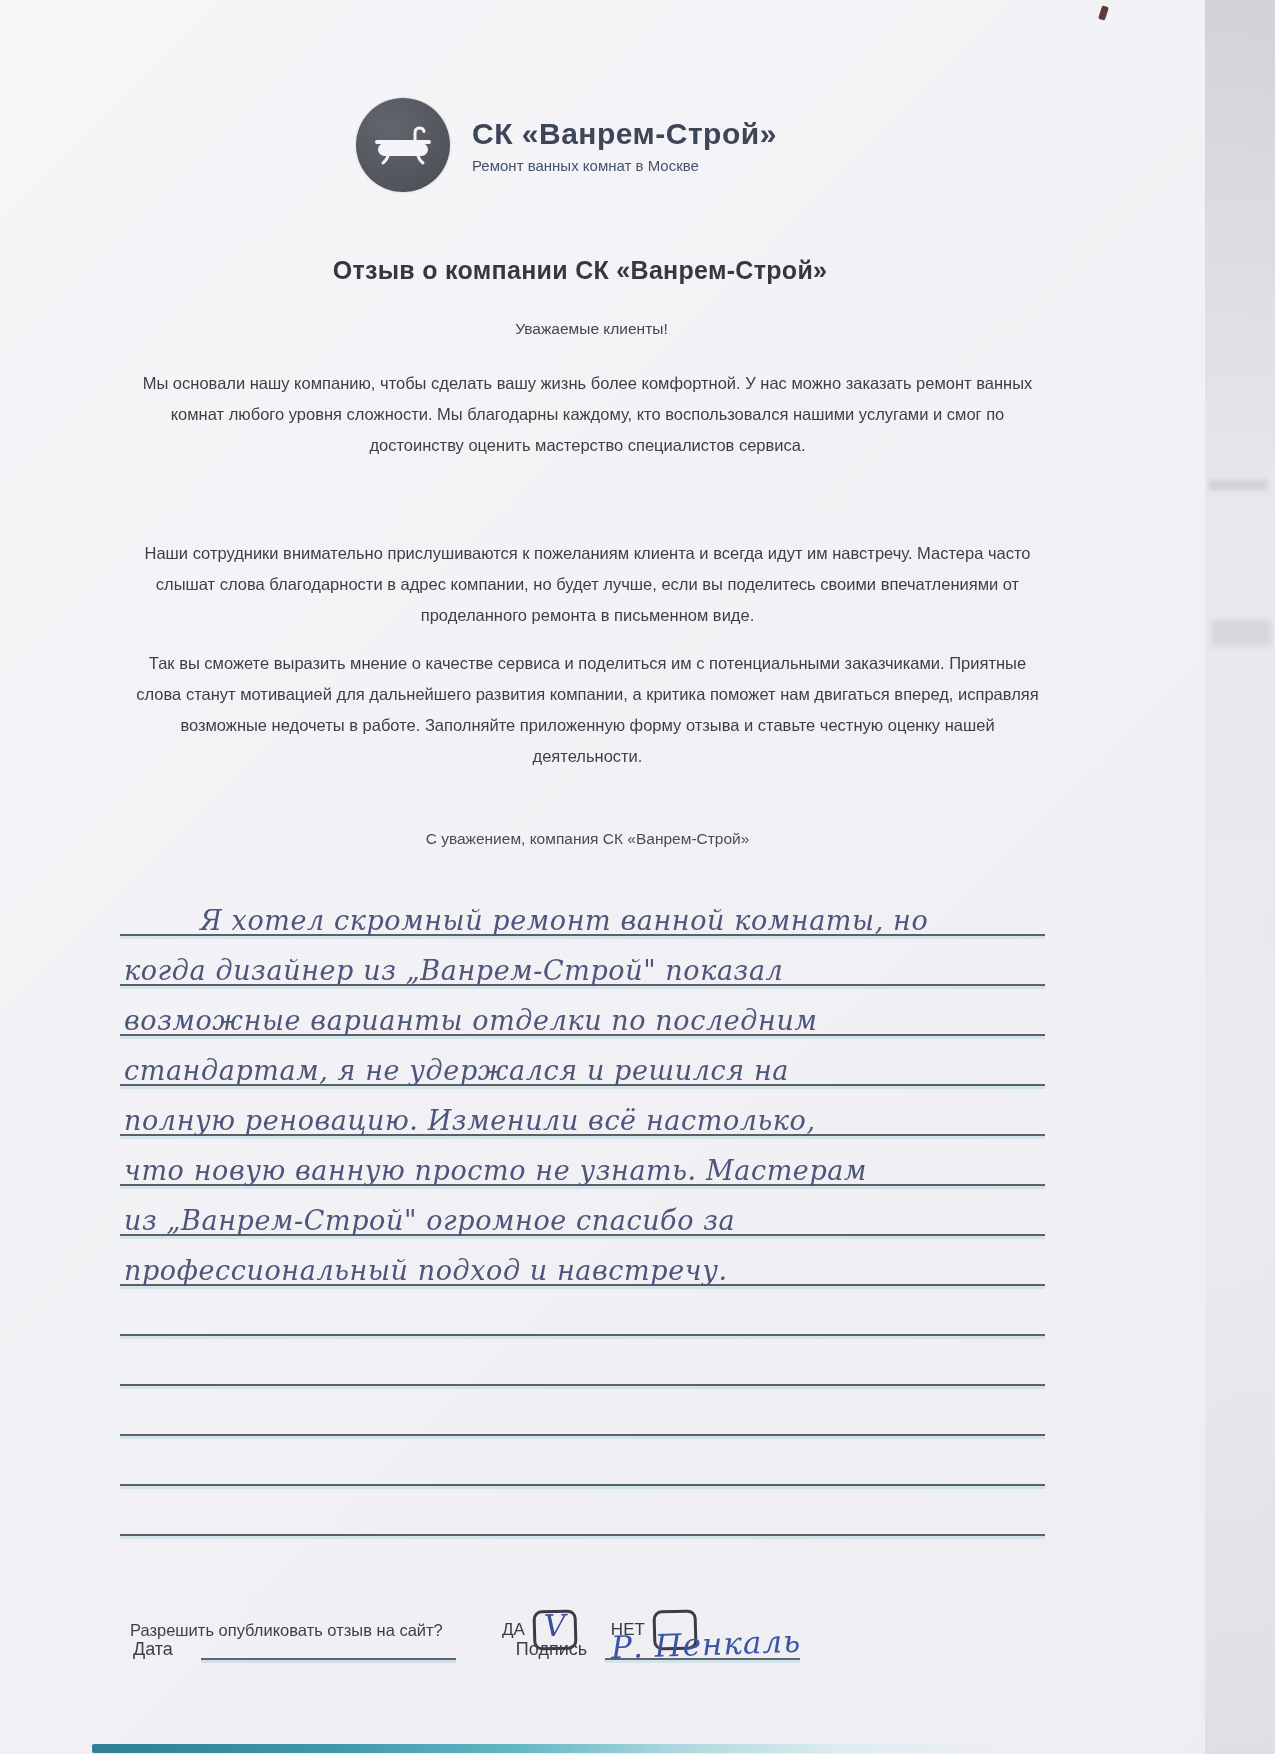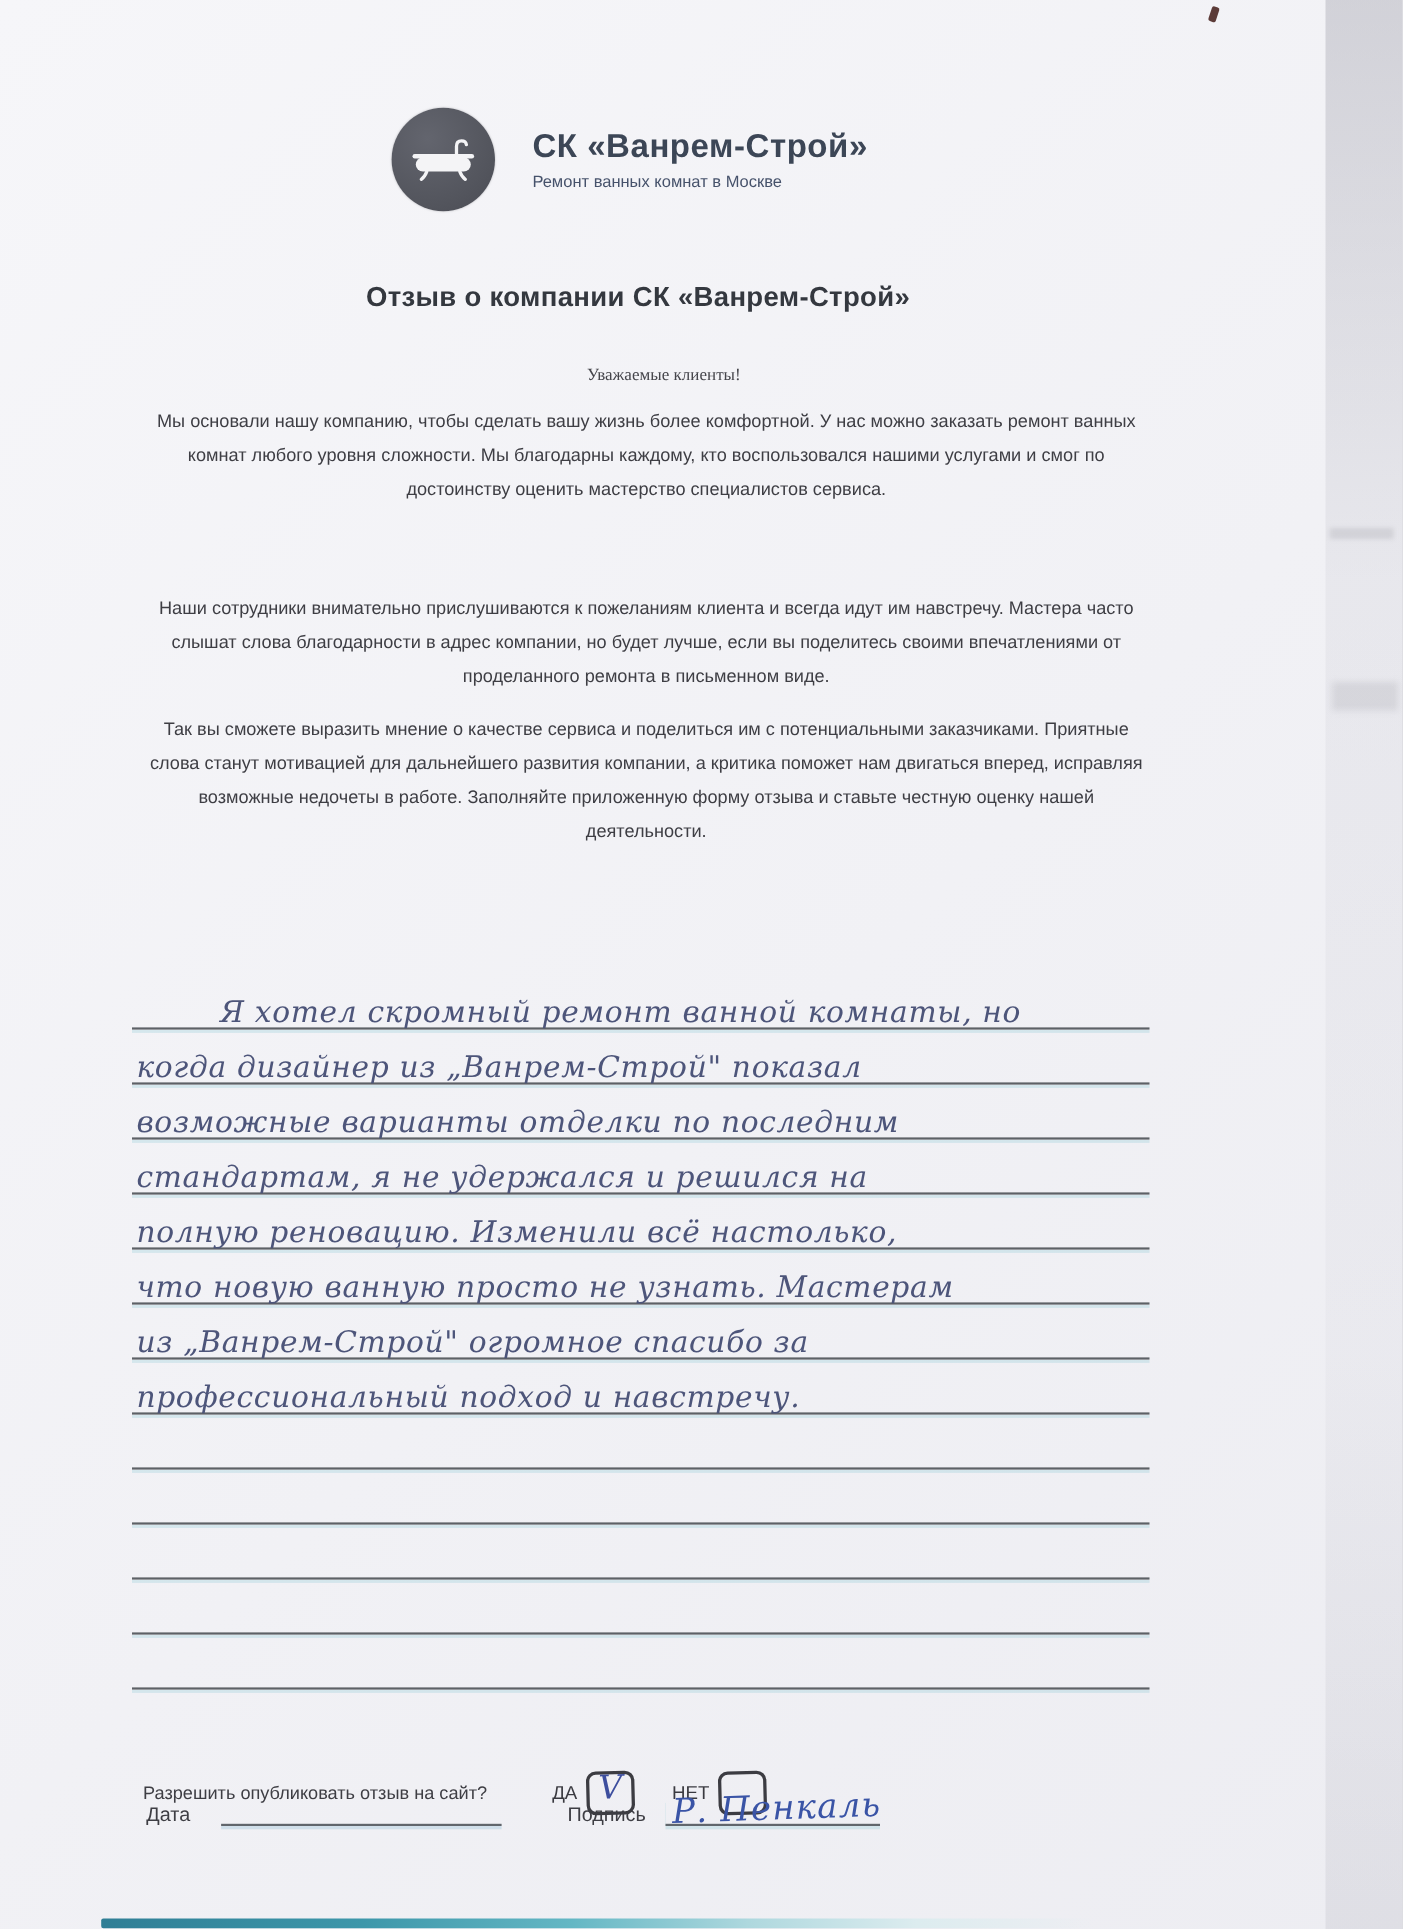--- a/index.html
+++ b/index.html
@@ -20,36 +20,36 @@
   }
   .streak1{position:absolute;right:8px;top:480px;width:58px;height:10px;background:rgba(150,150,160,.25);filter:blur(2px);}
   .streak2{position:absolute;right:4px;top:620px;width:60px;height:26px;background:rgba(150,150,160,.22);filter:blur(3px);}
   .corner-speck{position:absolute;top:6px;left:1100px;width:7px;height:14px;background:#5c3b38;transform:rotate(18deg);border-radius:2px;}
   .bottom-strip{
     position:absolute;left:92px;bottom:1px;width:950px;height:9px;
     background:linear-gradient(90deg,#2f7e95 0%,#3d97aa 25%,#64b7c4 45%,#aed8de 62%,#dcecef 78%,rgba(255,255,255,0) 95%);
     border-radius:2px;
   }
   
-  .brand{position:absolute;left:356px;top:98px;display:flex;align-items:center;gap:34px;}
+  .brand{position:absolute;left:356px;top:98px;display:flex;align-items:center;gap:22px;}
   .logo-circle{
     width:94px;height:94px;border-radius:50%;
     background:radial-gradient(circle at 35% 30%,#63656e,#52545c 70%,#494b53);
     display:flex;align-items:center;justify-content:center;
     box-shadow:0 0 2px rgba(0,0,0,.25);
   }
   .logo-circle svg{width:64px;height:64px;}
   .brand-name{font-size:30px;font-weight:bold;color:#3c4656;letter-spacing:.5px;}
   .brand-tagline{font-size:15px;color:#46526b;margin-top:6px;}
   
   .title{
     position:absolute;left:0;top:256px;width:1160px;margin:0;
     text-align:center;font-size:25px;font-weight:bold;color:#34383f;letter-spacing:.3px;
   }
-  .salutation{position:absolute;left:130px;top:316px;width:915px;margin:16px;text-align:center;font-size:15.5px;color:#45454b;font-family:Liberation Serif, serif;}
+  .salutation{position:absolute;left:130px;top:316px;width:915px;margin:4px;text-align:center;font-size:15.5px;color:#45454b;}
   .para{
     position:absolute;left:130px;width:915px;margin:0;
     text-align:center;font-size:16.5px;line-height:31px;color:#3e3e44;
   }
   .para1{top:368px;}
   .para2{top:538px;}
   .para3{top:648px;}
   .closing{position:absolute;left:130px;top:830px;width:915px;margin:0;text-align:center;font-size:15.5px;color:#4a4a52;}
   
   .review-lines{position:absolute;left:120px;top:886px;width:925px;}
@@ -128,20 +128,21 @@
   </header>
 
   <h1 class="title">Отзыв о компании СК «Ванрем-Строй»</h1>
 
   <p class="salutation">Уважаемые клиенты!</p>
 
   <p class="para para1">Мы основали нашу компанию, чтобы сделать вашу жизнь более комфортной. У нас можно заказать ремонт ванных комнат любого уровня сложности. Мы благодарны каждому, кто воспользовался нашими услугами и смог по достоинству оценить мастерство специалистов сервиса.</p>
   <p class="para para2">Наши сотрудники внимательно прислушиваются к пожеланиям клиента и всегда идут им навстречу. Мастера часто слышат слова благодарности в адрес компании, но будет лучше, если вы поделитесь своими впечатлениями от проделанного ремонта в письменном виде.</p>
   <p class="para para3">Так вы сможете выразить мнение о качестве сервиса и поделиться им с потенциальными заказчиками. Приятные слова станут мотивацией для дальнейшего развития компании, а критика поможет нам двигаться вперед, исправляя возможные недочеты в работе. Заполняйте приложенную форму отзыва и ставьте честную оценку нашей деятельности.</p>
 
+  <p class="closing">С уважением, компания СК «Ванрем-Строй»</p>
 
   <div class="review-lines" id="review-lines">
       <div class="ruled-row first">
         <span class="hand">Я хотел скромный ремонт ванной комнаты, но</span>
       </div>
       <div class="ruled-row">
         <span class="hand">когда дизайнер из „Ванрем-Строй" показал</span>
       </div>
       <div class="ruled-row">
         <span class="hand">возможные варианты отделки по последним</span>

